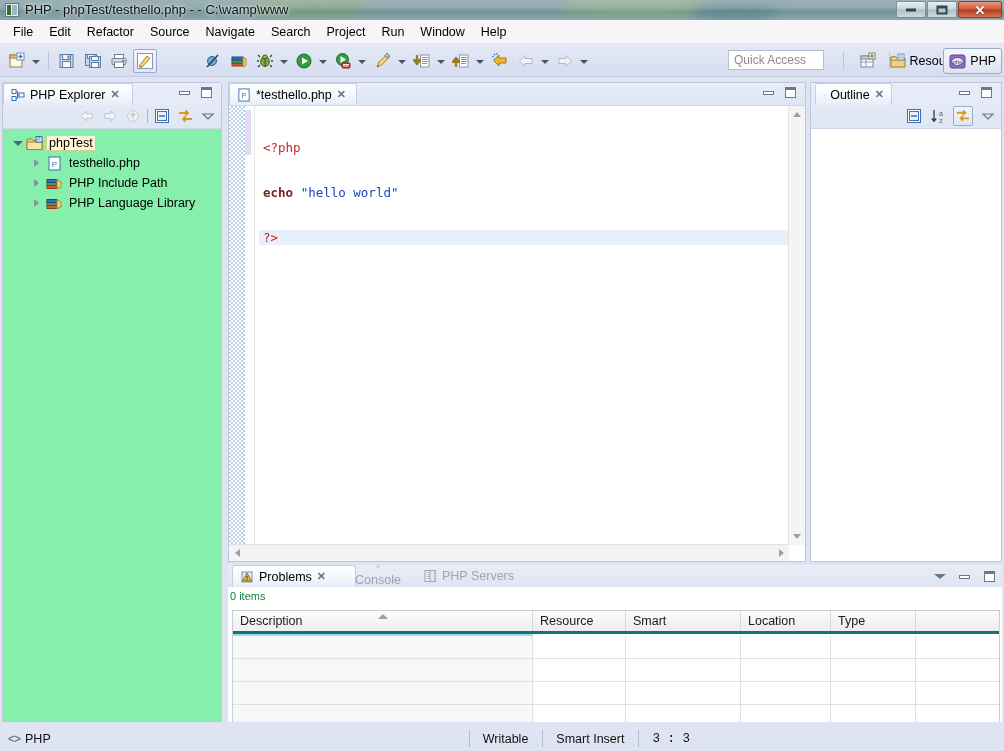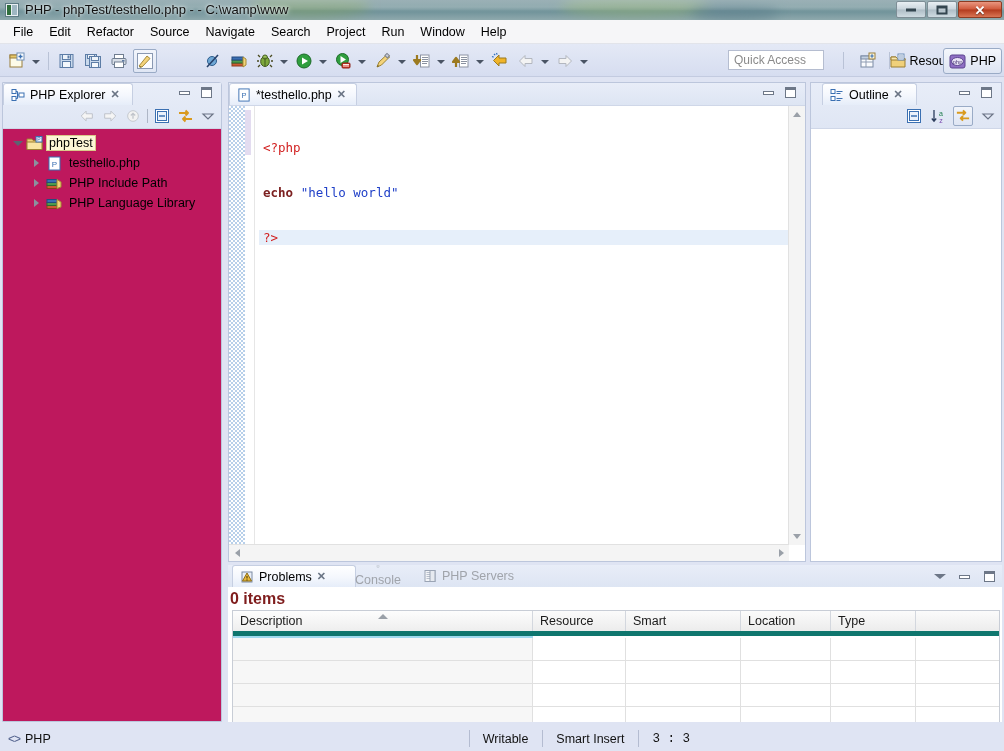--- a/index.html
+++ b/index.html
@@ -137,21 +137,21 @@
     left:2px;top:82px;width:220px;height:640px;
     background:#fff;border:1px solid #bcc6dc;box-sizing:border-box;border-radius:0 3px 0 0;
   }
   #explorer .chrome-bg{
     position:absolute;left:0;top:0;width:100%;height:45px;
     background:linear-gradient(180deg,#e8edf8,#dfe6f4);
     border-bottom:1px solid #cfd7e8;
   }
   #explorer .toolrow{position:absolute;right:4px;top:23px;height:20px;display:flex;align-items:center;gap:5px;}
   .itool{width:18px;height:18px;display:flex;align-items:center;justify-content:center;position:relative;}
-  #explorer .tree{position:absolute;left:0;top:46px;right:0;bottom:0;background:#be185d;padding-top:4px;}
+  #explorer .tree{position:absolute;left:0;top:46px;right:0;bottom:0;background:#86efac;padding-top:4px;}
   .trow{height:20px;display:flex;align-items:center;font-size:12.5px;white-space:nowrap;padding-left:6px;}
   .trow .twist{width:13px;height:13px;position:relative;flex:0 0 13px;}
   .twist.open::after{content:"";position:absolute;left:2px;top:4px;border-top:5px solid #5c6472;border-left:5px solid transparent;border-right:5px solid transparent;}
   .twist.closed::after{content:"";position:absolute;left:4px;top:2px;border-left:5px solid transparent;border-top:4px solid transparent;border-bottom:4px solid transparent;box-sizing:border-box;}
   .twist.closed::before{content:"";position:absolute;left:3px;top:2px;width:0;height:0;border-left:5px solid #8a919e;border-top:4px solid transparent;border-bottom:4px solid transparent;}
   .trow .tico{width:18px;height:16px;margin:0 3px 0 1px;flex:0 0 18px;display:flex;align-items:center;justify-content:center;}
   .trow .tlabel{padding:1px 3px;}
   .trow.selected .tlabel{background:#fdf6d6;border:1px solid #d9c98a;padding:0 2px;}
 
   
@@ -210,23 +210,23 @@
 
   
   #problems{
     left:228px;top:565px;width:774px;height:157px;
     box-sizing:border-box;background:#fff;
   }
   #problems .chrome-bg{
     position:absolute;left:0;top:0;width:100%;height:22px;
     background:linear-gradient(180deg,#e8edf8,#dde5f3);
   }
-  #problems .items-count{position:absolute;left:2px;top:25px;font-size:16px;color:#7f1d1d;font-weight:bold;}
+  #problems .items-count{position:absolute;left:2px;top:25px;font-size:11px;color:#15803d;}
   .ptable{position:absolute;left:4px;top:45px;right:2px;bottom:0;border:1px solid #c8cdd6;border-bottom:none;box-sizing:border-box;background:#fff;overflow:hidden;}
-  .phead{display:flex;height:20px;background:#f1f1f1;border-bottom:5px solid #0f766e;}
+  .phead{display:flex;height:20px;background:#f1f1f1;border-bottom:3px solid #0f766e;}
   .pth{
     position:relative;height:20px;line-height:20px;font-size:12.5px;color:#1a1a1a;
     padding-left:7px;box-sizing:border-box;border-right:1px solid #d3d7de;
     background:linear-gradient(180deg,#fbfbfb,#ececec);
   }
   .pth.sorted{background:linear-gradient(180deg,#fdfdfd,#eeeeee);}
   .pth .sortmark{position:absolute;left:50%;top:3px;transform:translateX(-50%);
     border-left:5px solid transparent;border-right:5px solid transparent;border-bottom:5px solid #9aa0a8;}
   .prow{display:flex;height:22px;border-bottom:1px solid #e0e0e0;}
   .ptd{height:22px;border-right:1px solid #e0e0e0;box-sizing:border-box;}
@@ -609,21 +609,21 @@
           </div>
         <div class="hs-arrow" style="right:0;">
             <span class="tri tri-rt"></span>
           </div>
       </div>
     </div>
   </div>
 
   <div class="view" id="outline">
     <div class="chrome-bg"></div>
-    <div class="tab active" style="left:11px;width:95px;">
+    <div class="tab active" style="left:4px;width:77px;">
       <svg width="14" height="14" viewBox="0 0 14 14">
         <rect x="1" y="1.5" width="4" height="4" fill="#fff" stroke="#3b70b2"></rect>
         <rect x="1" y="8.5" width="4" height="4" fill="#fff" stroke="#3b70b2"></rect>
         <path d="M6.5 3.5h6M6.5 5.5h4M6.5 10.5h6M6.5 12.5h4" stroke="#3b70b2" stroke-width="1"></path>
       </svg>
       <span>Outline</span>
       <span class="x">✕</span>
     </div>
     <div class="vbtns" style="right:8px;">
       <span class="vb vb-min"></span>

